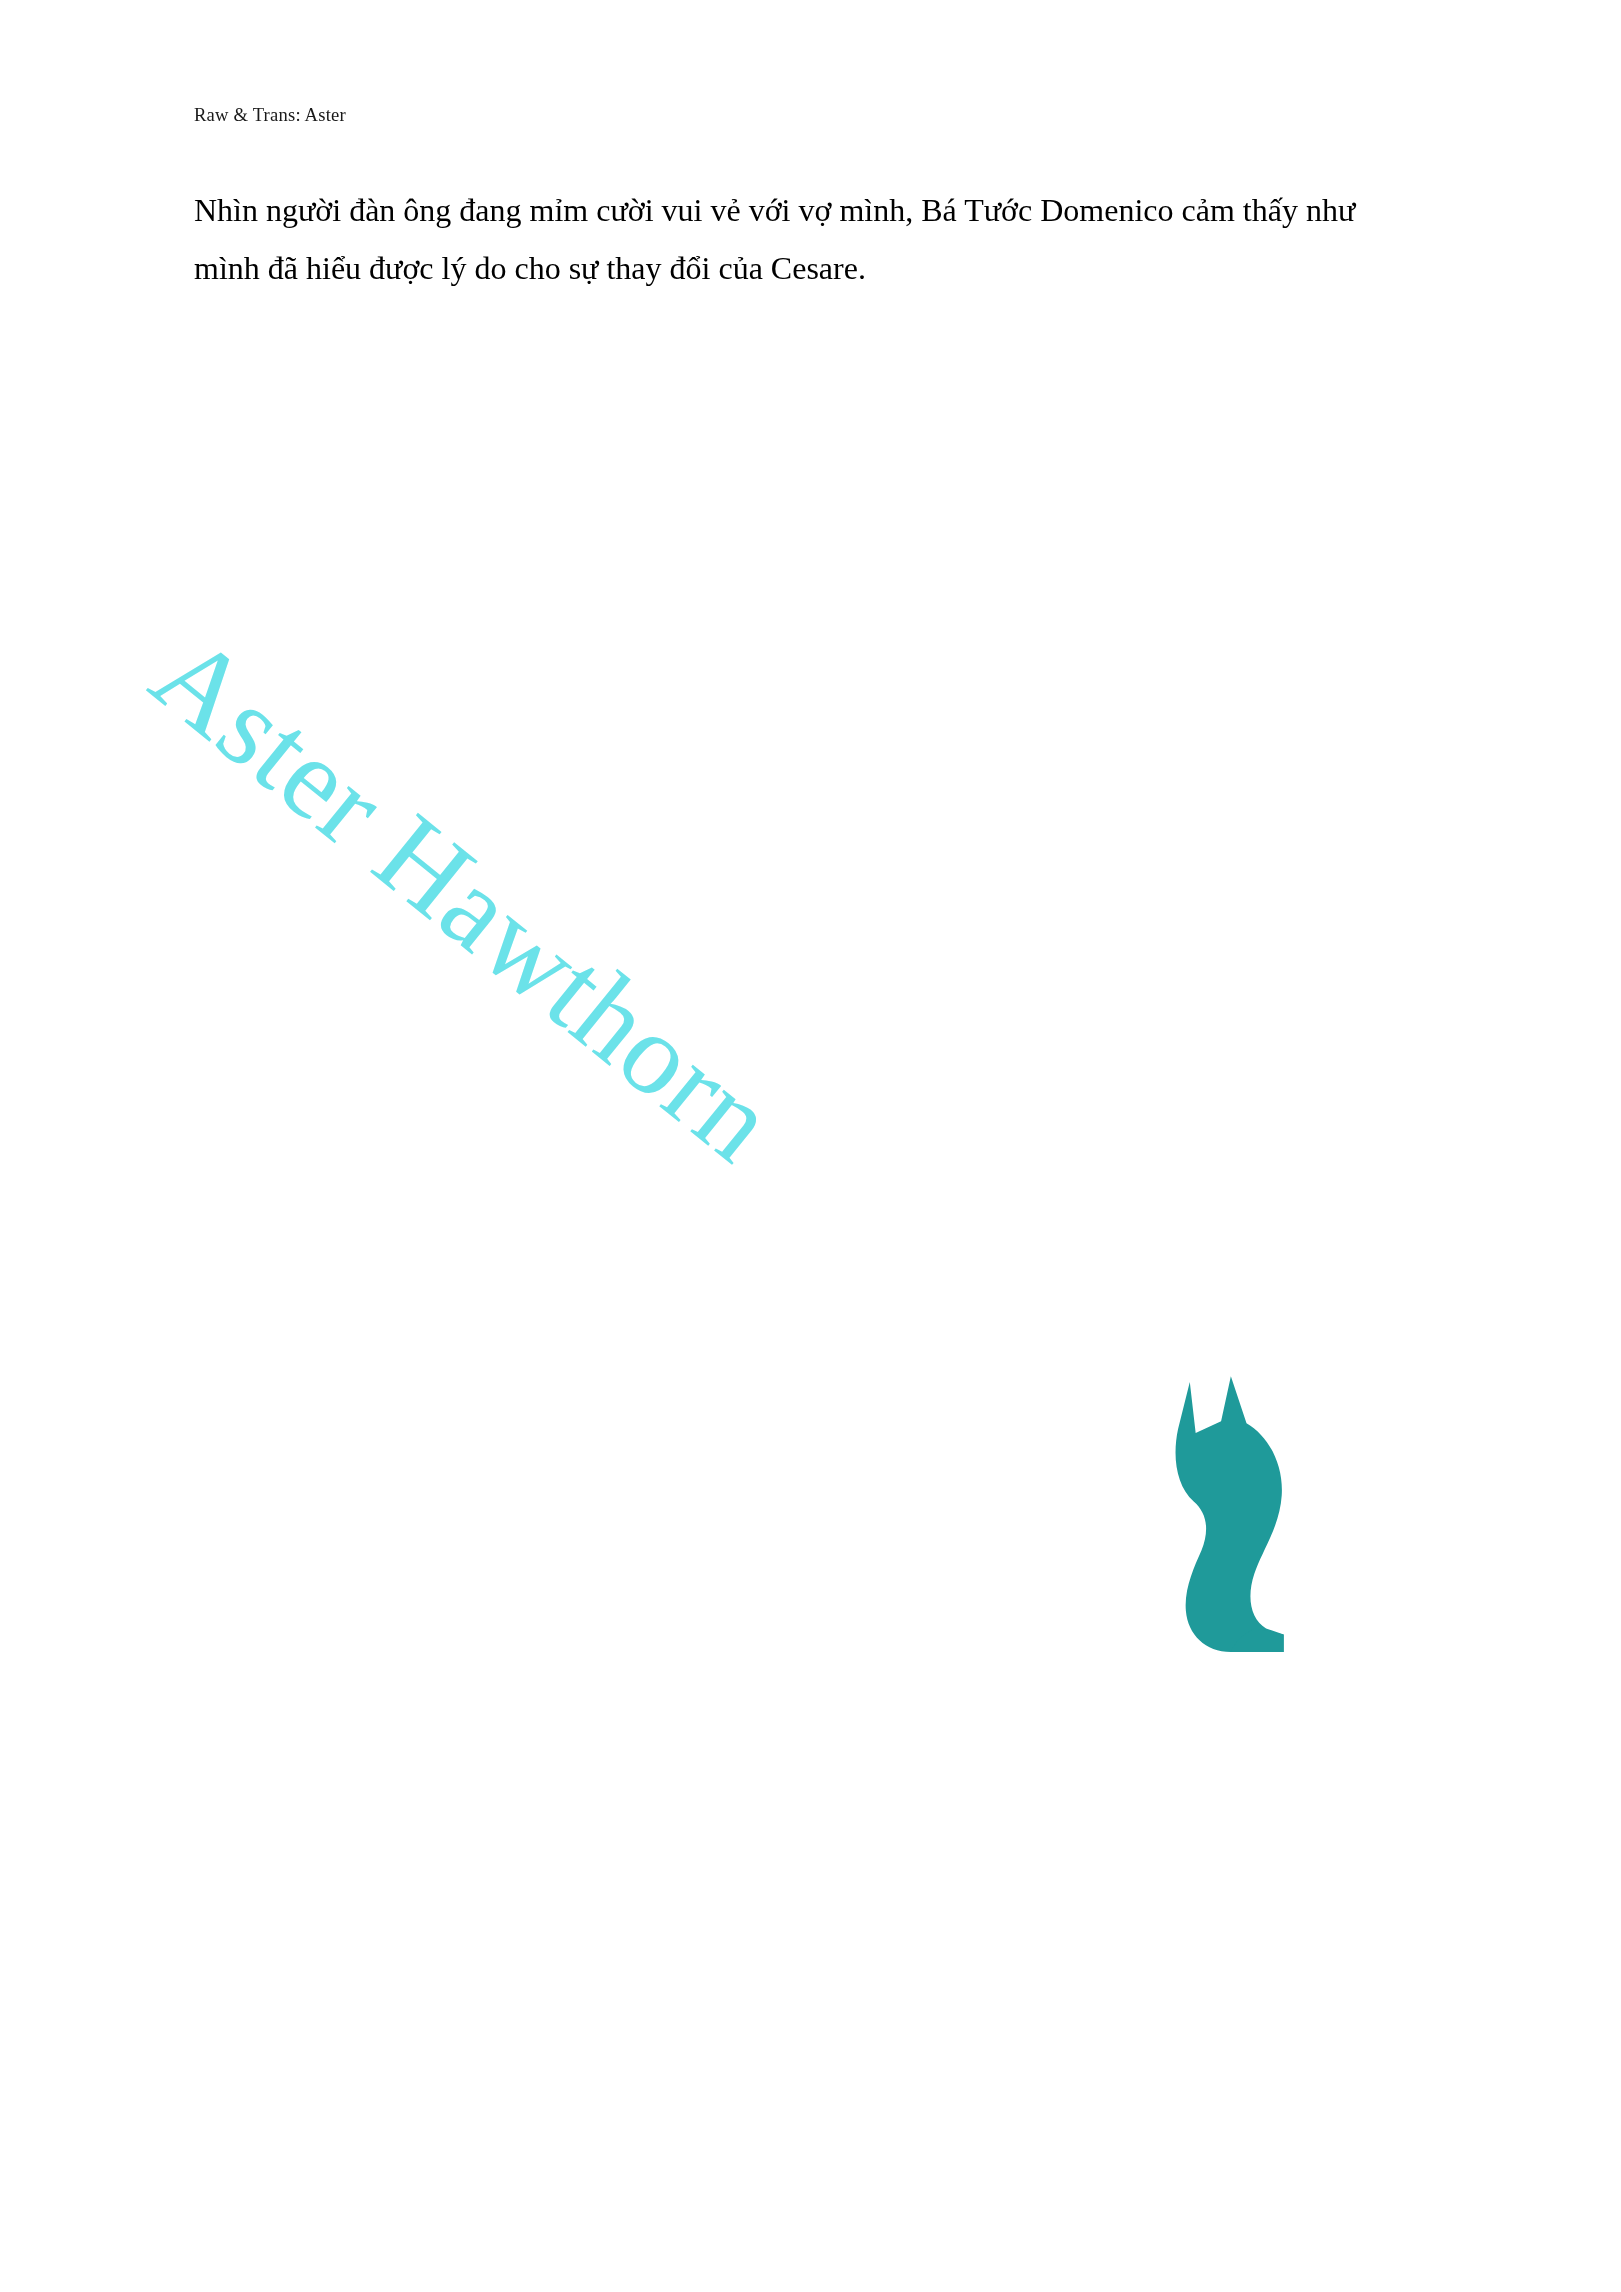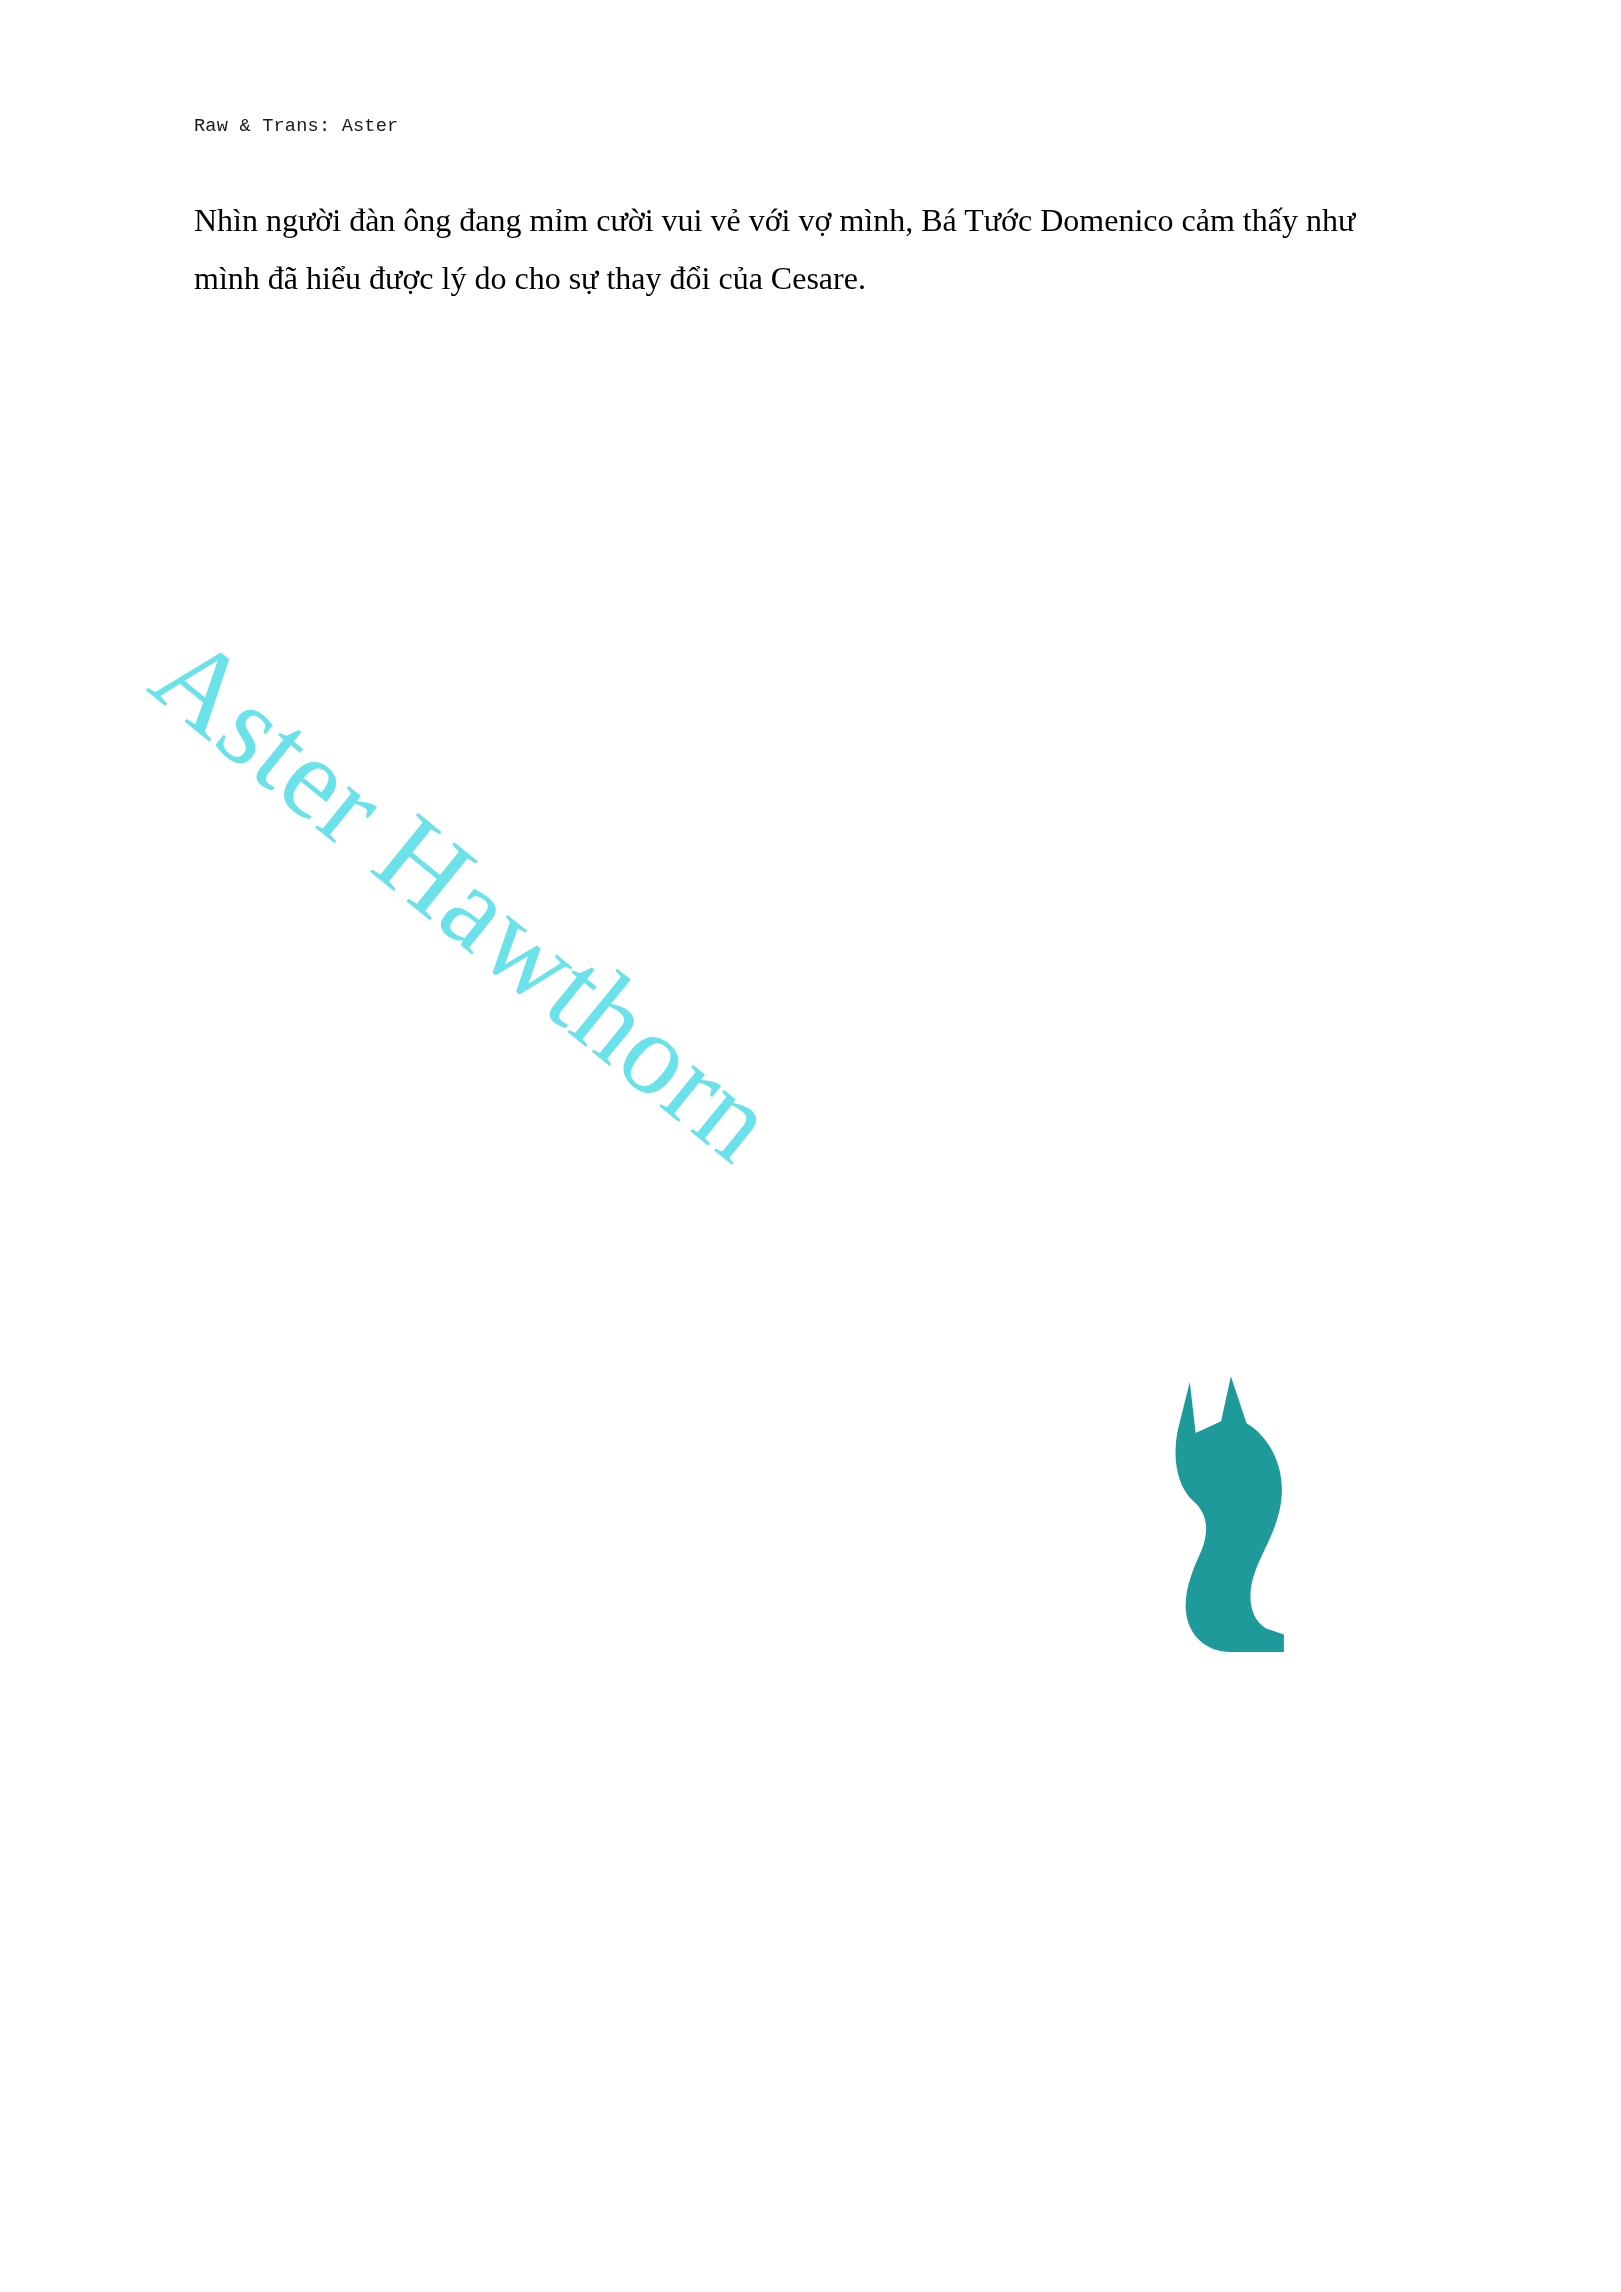--- a/index.html
+++ b/index.html
@@ -12,31 +12,31 @@
   }
   .page {
     position: relative;
     width: 1621px;
     height: 2293px;
     background: #ffffff;
     overflow: hidden;
   }
   .header {
     position: absolute;
-    top: 116px;
+    top: 104px;
     left: 194px;
-    font-family: Liberation Mono, monospace;
+    font-family: Liberation Serif, serif;
     font-size: 18.6px;
     color: #1a1a1a;
     letter-spacing: 0.2px;
     white-space: nowrap;
   }
   .content {
     position: absolute;
-    top: 191px;
+    top: 181px;
     left: 194px;
     width: 1206px;
   }
   .para {
     font-family: "Liberation Serif", serif;
     font-size: 32px;
     line-height: 1.82;
     color: #000000;
     margin: 0 0 65px 0;
     text-align: left;

